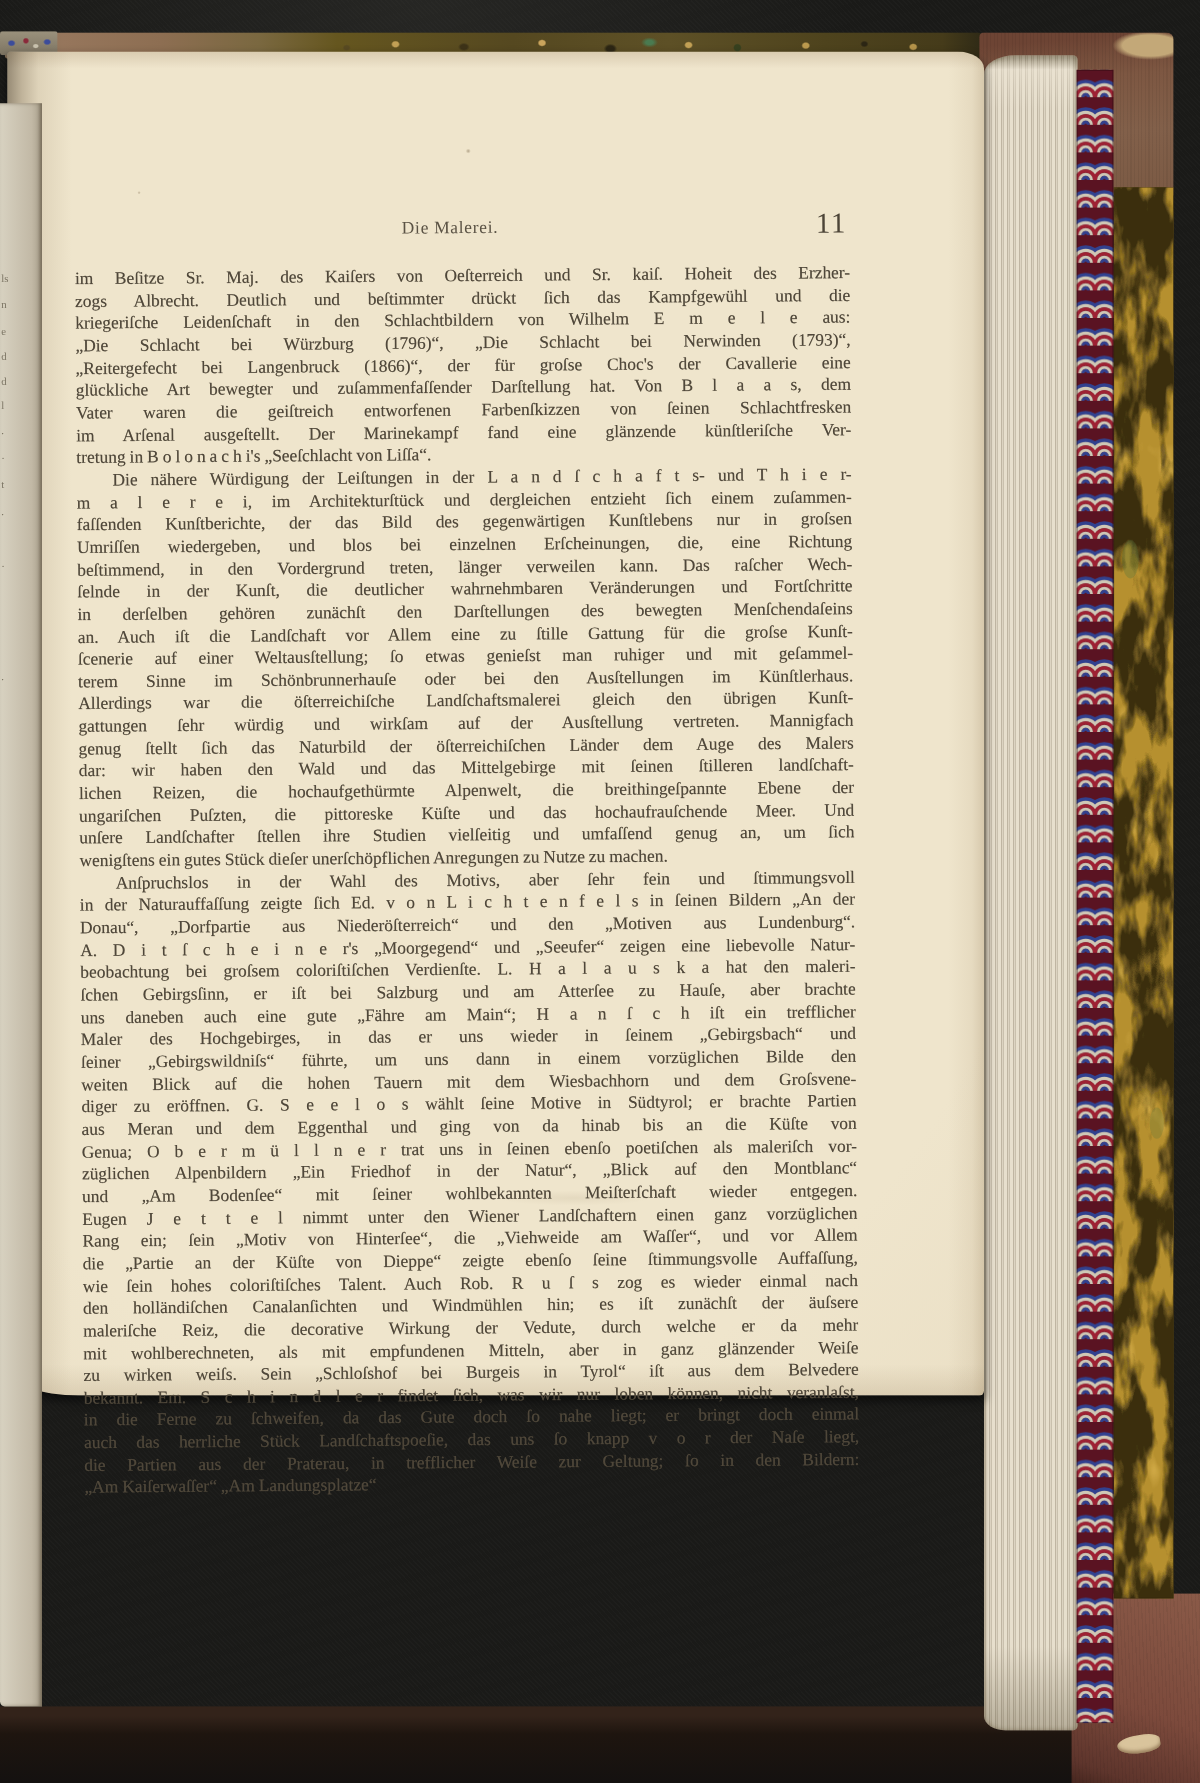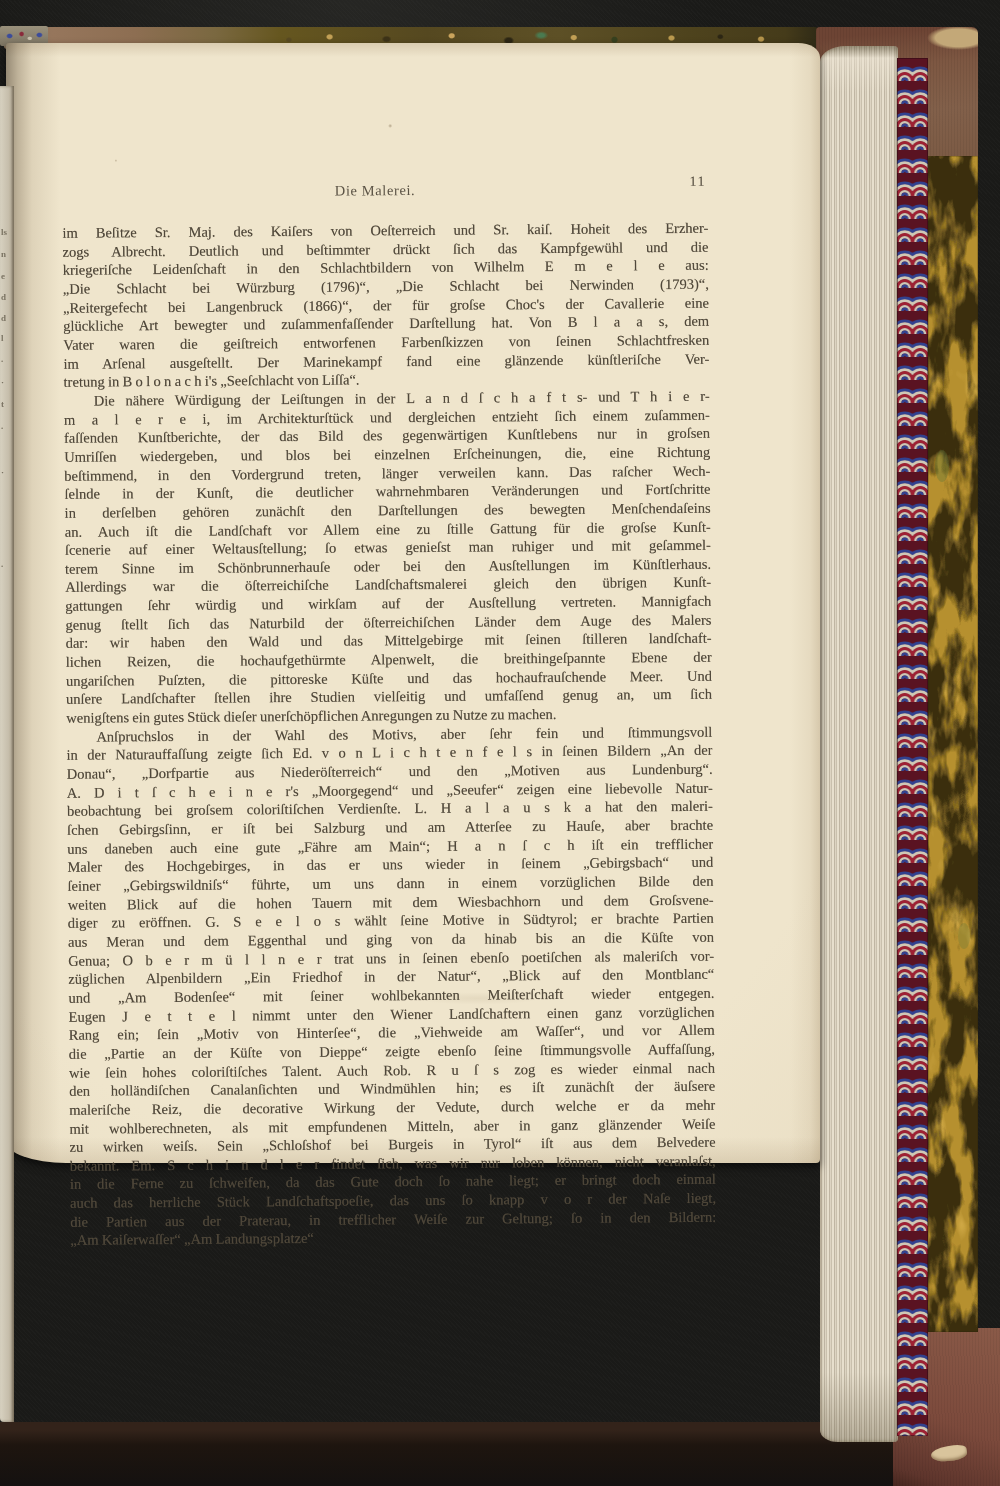--- a/index.html
+++ b/index.html
@@ -82,42 +82,41 @@
       radial-gradient(3px 3px at 47.2% 7.4%, rgba(120,100,70,.5), rgba(0,0,0,0) 70%),
       radial-gradient(2px 2px at 13.5% 10.5%, rgba(120,100,70,.4), rgba(0,0,0,0) 70%),
       linear-gradient(to right, rgba(62,48,30,.5) 0px, rgba(90,72,48,.32) 12px, rgba(120,100,70,.14) 26px, rgba(0,0,0,0) 54px),
       linear-gradient(to left, rgba(150,125,88,.28) 0px, rgba(150,125,88,.1) 10px, rgba(0,0,0,0) 30px),
       linear-gradient(to bottom, rgba(140,115,80,.22) 0, rgba(0,0,0,0) 14px),
       linear-gradient(to top, rgba(140,115,80,.18) 0, rgba(0,0,0,0) 26px),
       radial-gradient(120% 115% at 45% 38%, #efe5cc 55%, #e6dabf 88%, #ded1b4 100%);
     box-shadow:0 4px 8px rgba(0,0,0,.55);
   }
   .prev-page-sliver{
-    left:0; top:86px; width:14px; height:1336px;
+    left:0; top:86px; width:35px; height:1336px;
     background:linear-gradient(to right,#d8d2c1,#c2b9a6 75%,#a89f8b);
     box-shadow:inset -2px 0 3px rgba(70,58,40,.5);
     border-radius:0 0 0 4px;
-    font-weight:bold;
   }
   .edge-char{ left:1px; font-size:9px; line-height:9px; color:rgba(100,92,76,.8); }
 
   
   .textblock{
     left:56px; top:141px; width:646px; height:1100px;
     transform:rotate(-0.45deg); transform-origin:15% 0;
     color:#4f473a;
   }
   .running-head{ position:absolute; left:0; top:0; width:100%; height:22px; }
   .head-title{
     position:absolute; left:0; width:100%; text-align:center;
     font-size:14.5px; letter-spacing:.6px; color:#5a5244; transform:translateX(-10px);
   }
   .page-num{
     position:absolute; right:2px; top:-6px;
-    font-size:14px; letter-spacing:1.5px; color:#4c4437;
+    font-size:24px; letter-spacing:1.5px; color:#4c4437;
   }
   .body-lines{ position:absolute; left:0; top:39px; width:100%; }
   .line{
     position:relative; display:block; width:100%; height:18.66px; line-height:18.66px;
     font-size:14.5px; letter-spacing:0; word-spacing:-0.3px;
     text-align:justify; text-align-last:justify; overflow:hidden;
     text-shadow:0.2px 0.2px 0.4px rgba(95,85,65,.55);
   }
   .line.indent{ padding-left:30px; width:calc(100% - 30px); }
   .line.last{ text-align-last:left; }

